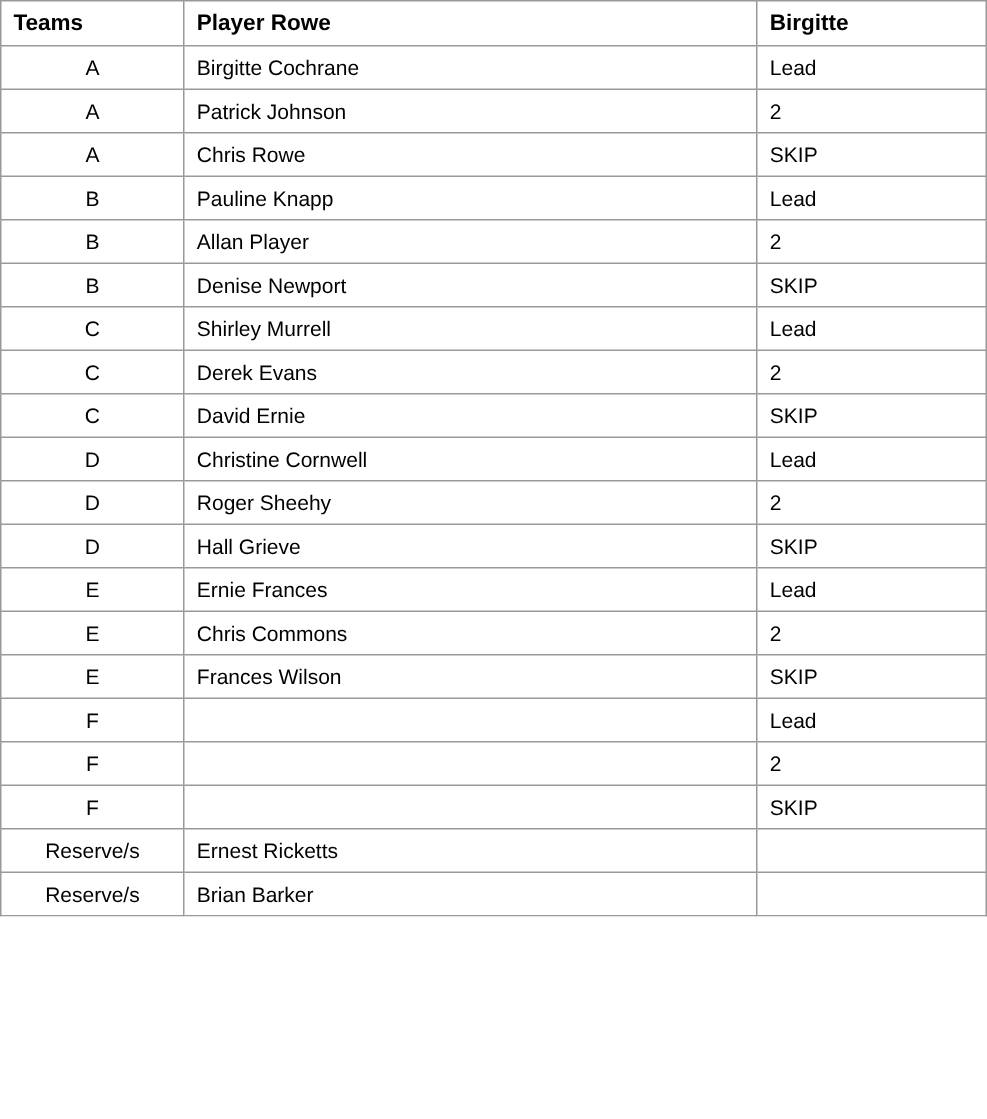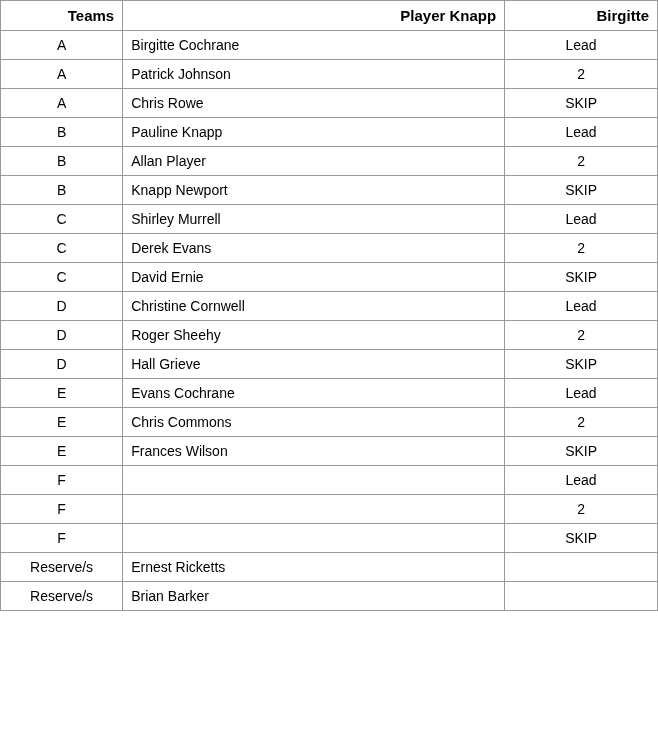--- a/index.html
+++ b/index.html
@@ -28,52 +28,51 @@
 
     th, td {
       border: 1px solid #999;
       padding: 6px 8px;
       text-align: left;
     }
 
     th {
       background: #fff;
       font-weight: bold;
-      text-align: right;
+      text-align: left;
       font-size: 15px;
     }
 
     td.team-cell {
       text-align: center;
       width: 120px;
     }
 
     td.player-cell {
       width: 375px;
       margin-top: 16px;
     }
 
     td.position-cell {
       width: 150px;
-      text-align: center;
     }
 
     tr:nth-child(even) {
       background: #fff;
     }
   </style>
 </head>
 <body>
 
 <div class="table-container">
   <table>
     <thead>
       <tr>
         <th>Teams</th>
-        <th>Player Knapp</th>
+        <th>Player Rowe</th>
         <th>Birgitte</th>
       </tr>
     </thead>
     <tbody id="table-body">
     <tr>
           <td class="team-cell">A</td>
           <td class="player-cell">Birgitte Cochrane</td>
           <td class="position-cell">Lead</td>
         </tr>
         <tr>
@@ -91,21 +90,21 @@
           <td class="player-cell">Pauline Knapp</td>
           <td class="position-cell">Lead</td>
         </tr>
         <tr>
           <td class="team-cell">B</td>
           <td class="player-cell">Allan Player</td>
           <td class="position-cell">2</td>
         </tr>
         <tr>
           <td class="team-cell">B</td>
-          <td class="player-cell">Knapp Newport</td>
+          <td class="player-cell">Denise Newport</td>
           <td class="position-cell">SKIP</td>
         </tr>
         <tr>
           <td class="team-cell">C</td>
           <td class="player-cell">Shirley Murrell</td>
           <td class="position-cell">Lead</td>
         </tr>
         <tr>
           <td class="team-cell">C</td>
           <td class="player-cell">Derek Evans</td>
@@ -126,21 +125,21 @@
           <td class="player-cell">Roger Sheehy</td>
           <td class="position-cell">2</td>
         </tr>
         <tr>
           <td class="team-cell">D</td>
           <td class="player-cell">Hall Grieve</td>
           <td class="position-cell">SKIP</td>
         </tr>
         <tr>
           <td class="team-cell">E</td>
-          <td class="player-cell">Evans Cochrane</td>
+          <td class="player-cell">Ernie Frances</td>
           <td class="position-cell">Lead</td>
         </tr>
         <tr>
           <td class="team-cell">E</td>
           <td class="player-cell">Chris Commons</td>
           <td class="position-cell">2</td>
         </tr>
         <tr>
           <td class="team-cell">E</td>
           <td class="player-cell">Frances Wilson</td>

